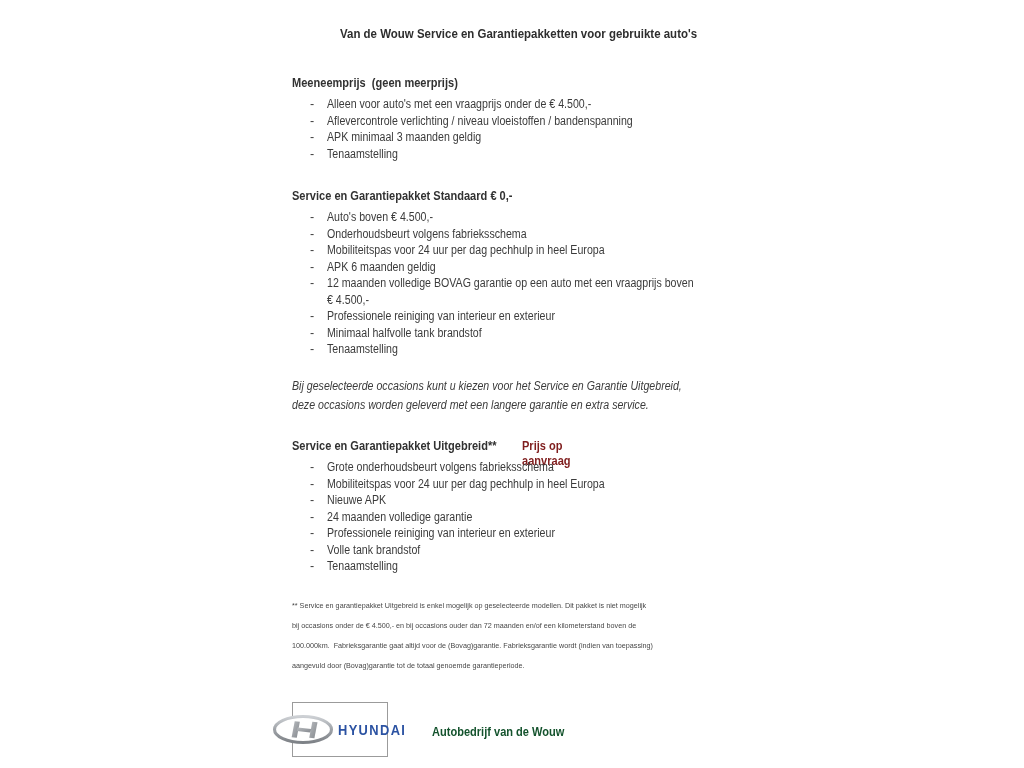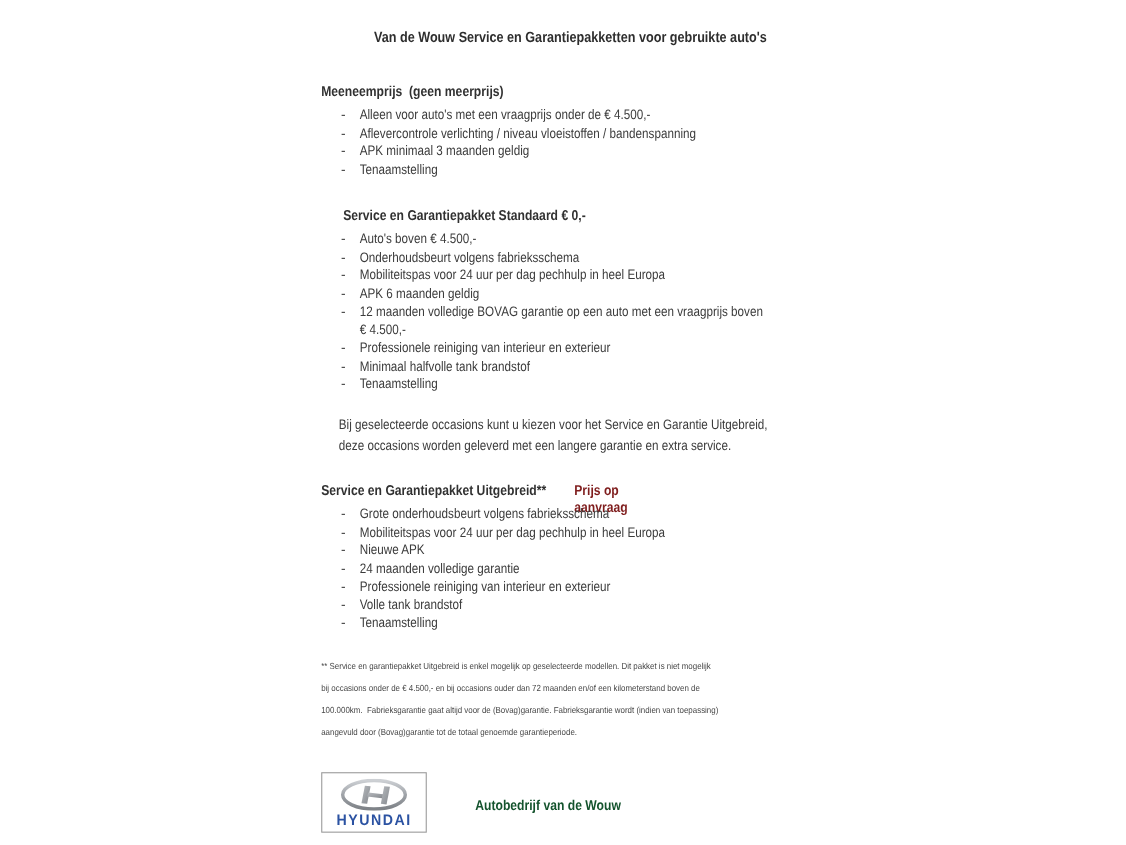--- a/index.html
+++ b/index.html
@@ -8,35 +8,35 @@
     font-family:"Liberation Sans", sans-serif;
     color:#3b3b3b;font-size:12.5px;
     position:relative;overflow:hidden;
   }
   .page{position:absolute;inset:0;background:#fff;}
   .content{position:absolute;left:292px;top:0;width:520px;}
   .cx{display:inline-block;transform:scaleX(0.85);transform-origin:0 0;white-space:pre-wrap;}
   .doc-title{position:absolute;left:0;top:26px;font-size:13.5px;font-weight:bold;color:#2e2e2e;margin-left:48px;}
   .sec-heading{position:absolute;left:0;font-size:13px;font-weight:bold;color:#313131;}
   .h1{top:75px;}
-  .h2{top:188px;margin-left:20px;}
+  .h2{top:188px;}
   .h3{top:438px;}
   .price{position:absolute;left:230px;top:0;font-size:13px;font-weight:bold;color:#7f1d1d;white-space:nowrap;}
   ul.bullets{position:absolute;left:0;margin:0;padding:0;list-style:none;width:100%;}
   ul.bullets li{position:relative;padding-left:35px;line-height:16.5px;}
   ul.bullets .dash{position:absolute;left:18px;top:0;}
   .ul1{top:96px;}
   .ul2{top:209px;}
   .ul3{top:459px;}
-  .paragraph{position:absolute;left:16px;top:377px;line-height:18.5px;}
+  .paragraph{position:absolute;left:0;top:377px;line-height:18.5px;font-style:italic;}
   .footnote{position:absolute;left:0;top:596px;width:480px;font-size:8px;line-height:20px;color:#474747;}
   .footnote .cx{transform:scaleX(0.9);}
   
   .logo-box{position:absolute;border:1px solid #9b9b9b;background:#fff;
-    display:flex;flex-direction:column;align-items:center;justify-content:center;}
+    display:flex;flex-direction:row;align-items:center;justify-content:center;}
   .hyundai-box{left:292px;top:702px;width:94px;height:53px;}
   .mitsubishi-box{left:620px;top:702px;width:91px;height:53px;}
   .hyundai-word{font-size:14px;font-weight:bold;letter-spacing:1.5px;line-height:14px;margin-top:1px;
     transform:scaleX(0.92);transform-origin:50% 50%;}
   .mits-word{font-size:10.5px;font-weight:bold;color:#1a1a1a;line-height:10.5px;letter-spacing:0px;
     transform:scaleX(0.95);transform-origin:50% 50%;}
   .mits-word.motors{letter-spacing:0.5px;}
   .dealer-name{position:absolute;left:432px;top:724px;font-size:13px;font-weight:bold;color:#14532d;}
 </style>
 </head>

